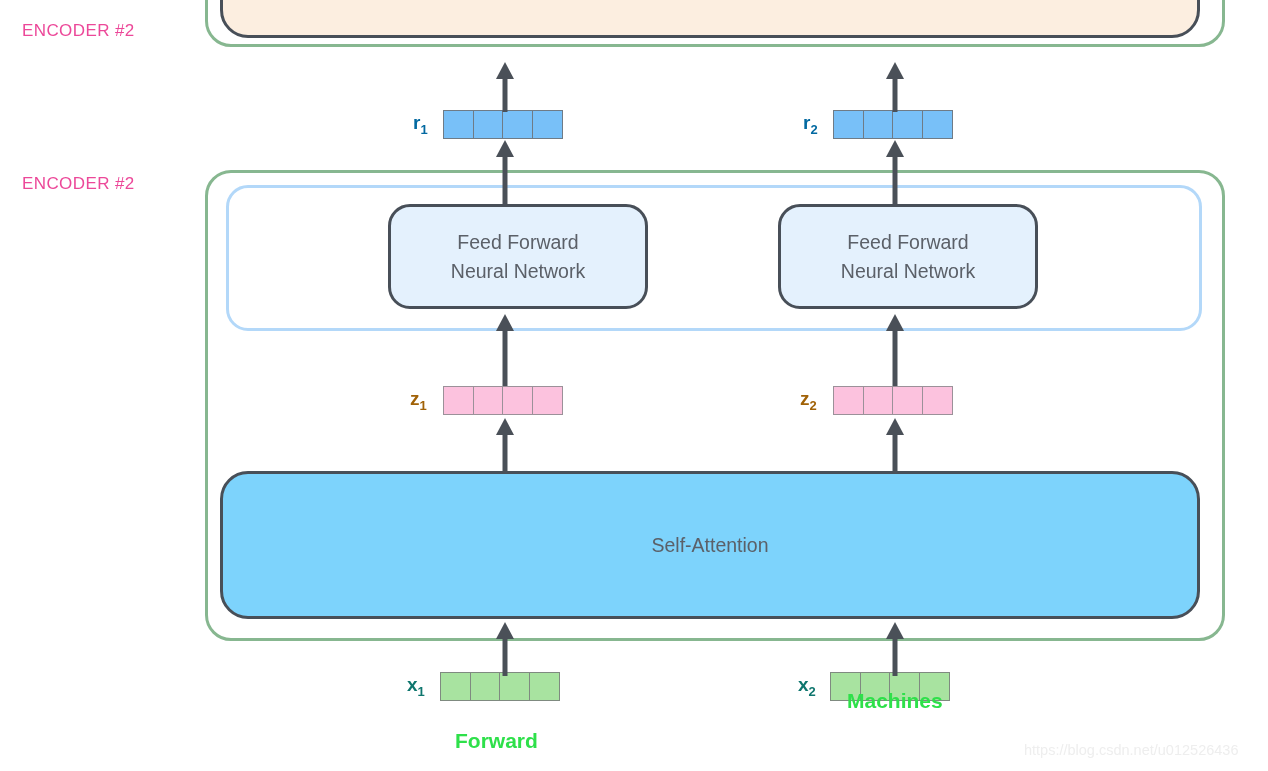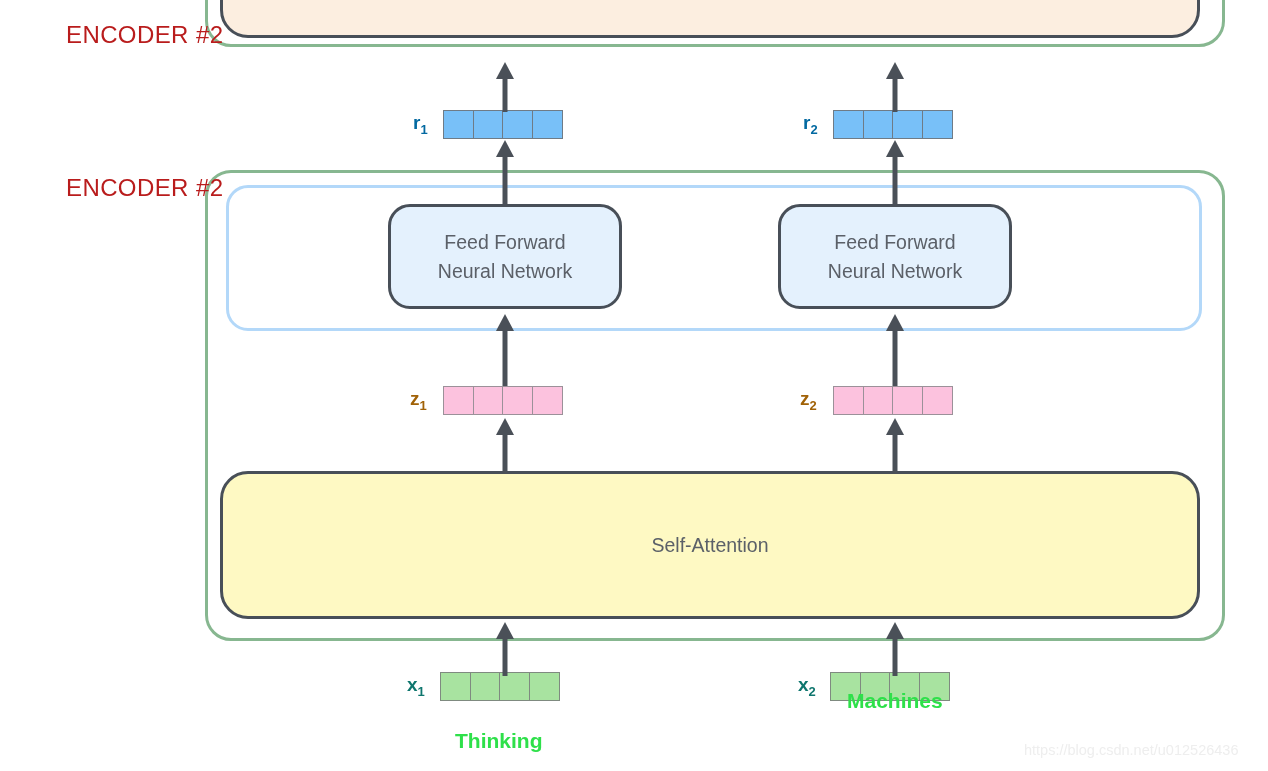--- a/index.html
+++ b/index.html
@@ -32,26 +32,25 @@
   }
   #encoder1-box {
     left: 205px;
     top: 170px;
     width: 1020px;
     height: 471px;
   }
 
   .encoder-label {
     position: absolute;
-    font-size: 24px;
+    font-size: 17px;
     letter-spacing: 0.4px;
-    color: #b91c1c;
+    color: #ec4899;
     white-space: nowrap;
     font-family: "Liberation Sans", sans-serif;
-    margin-left: 44px;
   }
   #encoder2-label { left: 22px; top: 21px; }
   #encoder1-label { left: 22px; top: 174px; }
 
   
   #ffn-container {
     position: absolute;
     left: 226px;
     top: 185px;
     width: 976px;
@@ -70,28 +69,28 @@
     align-items: center;
     justify-content: center;
     text-align: center;
     color: #5b6068;
     font-size: 19.5px;
     line-height: 1.47;
     font-family: "Liberation Sans", sans-serif;
   }
   .node.ffn {
     background: #e4f1fd;
-    width: 234px;
+    width: 260px;
     height: 105px;
   }
   #ffn-1 { left: 388px; top: 204px; }
   #ffn-2 { left: 778px; top: 204px; }
 
   .node.attn {
-    background: #fef9c3;
+    background: #7dd3fc;
     border-radius: 28px;
   }
   #self-attention {
     left: 220px;
     top: 471px;
     width: 980px;
     height: 148px;
   }
   #encoder2-inner {
     left: 220px;
@@ -276,21 +275,21 @@
   <div id="lbl-x2" class="vec-label lbl-green">
     <span>x</span><sub>2</sub>
   </div>
   <div id="vec-x2" class="vector green">
     <div class="cell"></div>
     <div class="cell"></div>
     <div class="cell"></div>
     <div class="cell"></div>
   </div>
 
-  <div id="word-1" class="word">Thinking</div>
+  <div id="word-1" class="word">Forward</div>
   <div id="word-2" class="word">Machines</div>
 
   <div id="arr-ffn1-to-r1" class="arrow">
     <svg width="22" height="50" viewBox="0 0 22 50">
         <path d="M11 50 L11 14" stroke="#4a5058" stroke-width="5" fill="none"></path>
         <path d="M11 0 L20 17 L2 17 Z" fill="#4a5058"></path>
       </svg>
   </div>
   <div id="arr-ffn2-to-r2" class="arrow">
     <svg width="22" height="50" viewBox="0 0 22 50">

